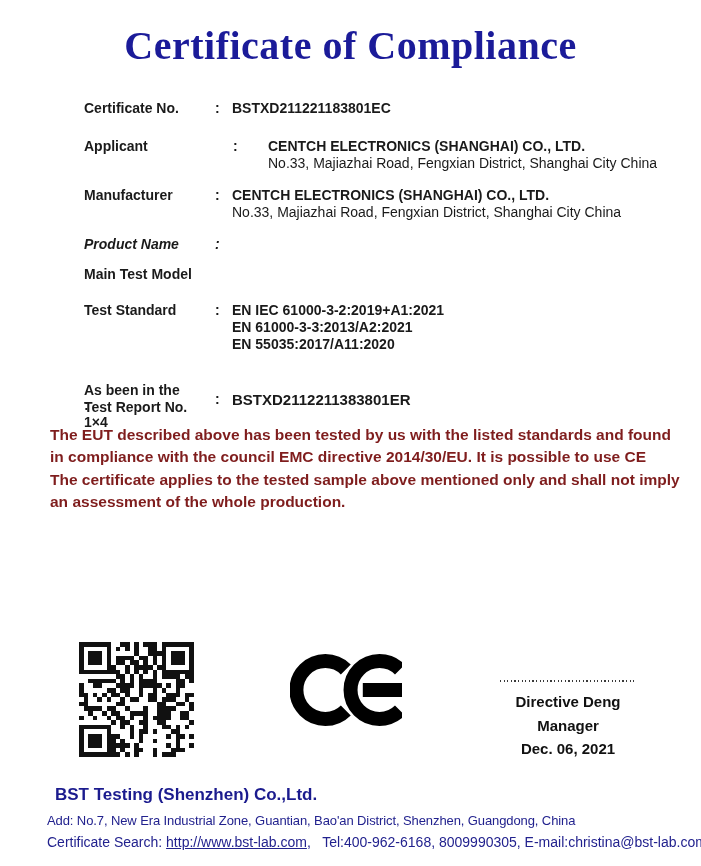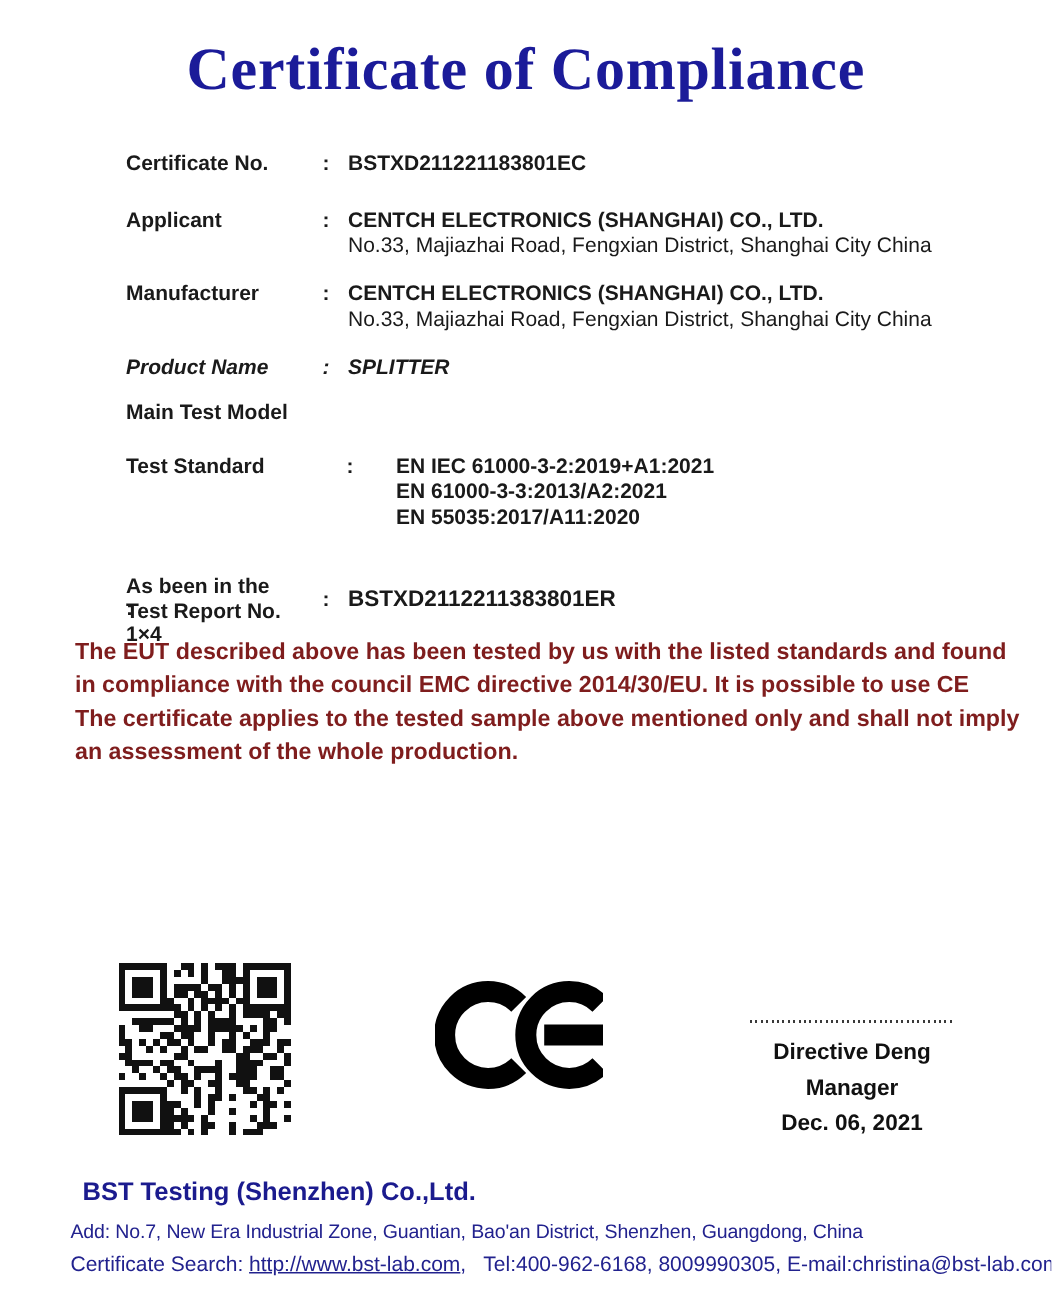--- a/index.html
+++ b/index.html
@@ -43,51 +43,50 @@
 <div class="page">
 
   <div class="title">Certificate of Compliance</div>
 
   <div class="row" style="top:100px;">
     <div class="lbl">Certificate No.</div>
     <div class="colon">:</div>
     <div class="val bold">BSTXD211221183801EC</div>
   </div>
 
-  <div class="row" style="top:138px;">
+  <div class="row" style="top:138px;gap:18px;">
     <div class="lbl">Applicant</div>
     <div class="colon">:</div>
     <div class="val">
       <div class="bold">CENTCH ELECTRONICS (SHANGHAI) CO., LTD.</div>
       <div class="addr">No.33, Majiazhai Road, Fengxian District, Shanghai City China</div>
     </div>
   </div>
 
   <div class="row" style="top:187px;">
     <div class="lbl">Manufacturer</div>
     <div class="colon">:</div>
     <div class="val">
       <div class="bold">CENTCH ELECTRONICS (SHANGHAI) CO., LTD.</div>
       <div class="addr">No.33, Majiazhai Road, Fengxian District, Shanghai City China</div>
     </div>
   </div>
 
   <div class="row" style="top:236px;font-style:italic;">
     <div class="lbl">Product Name</div>
     <div class="colon">:</div>
-    <div class="val bold">SPLITTER</div>
   </div>
 
   <div class="row" style="top:266px;flex-direction:column;">
     <div class="lbl">Main Test Model</div>
     <div class="colon">:</div>
     <div class="val bold">1×4</div>
   </div>
 
-  <div class="row" style="top:302px;gap:16px;">
+  <div class="row" style="top:302px;">
     <div class="lbl">Test Standard</div>
     <div class="colon">:</div>
     <div class="val">
       <div class="bold">EN IEC 61000-3-2:2019+A1:2021</div>
       <div class="bold">EN 61000-3-3:2013/A2:2021</div>
       <div class="bold">EN 55035:2017/A11:2020</div>
     </div>
   </div>
 
   <div class="row center-val" style="top:382px;">

